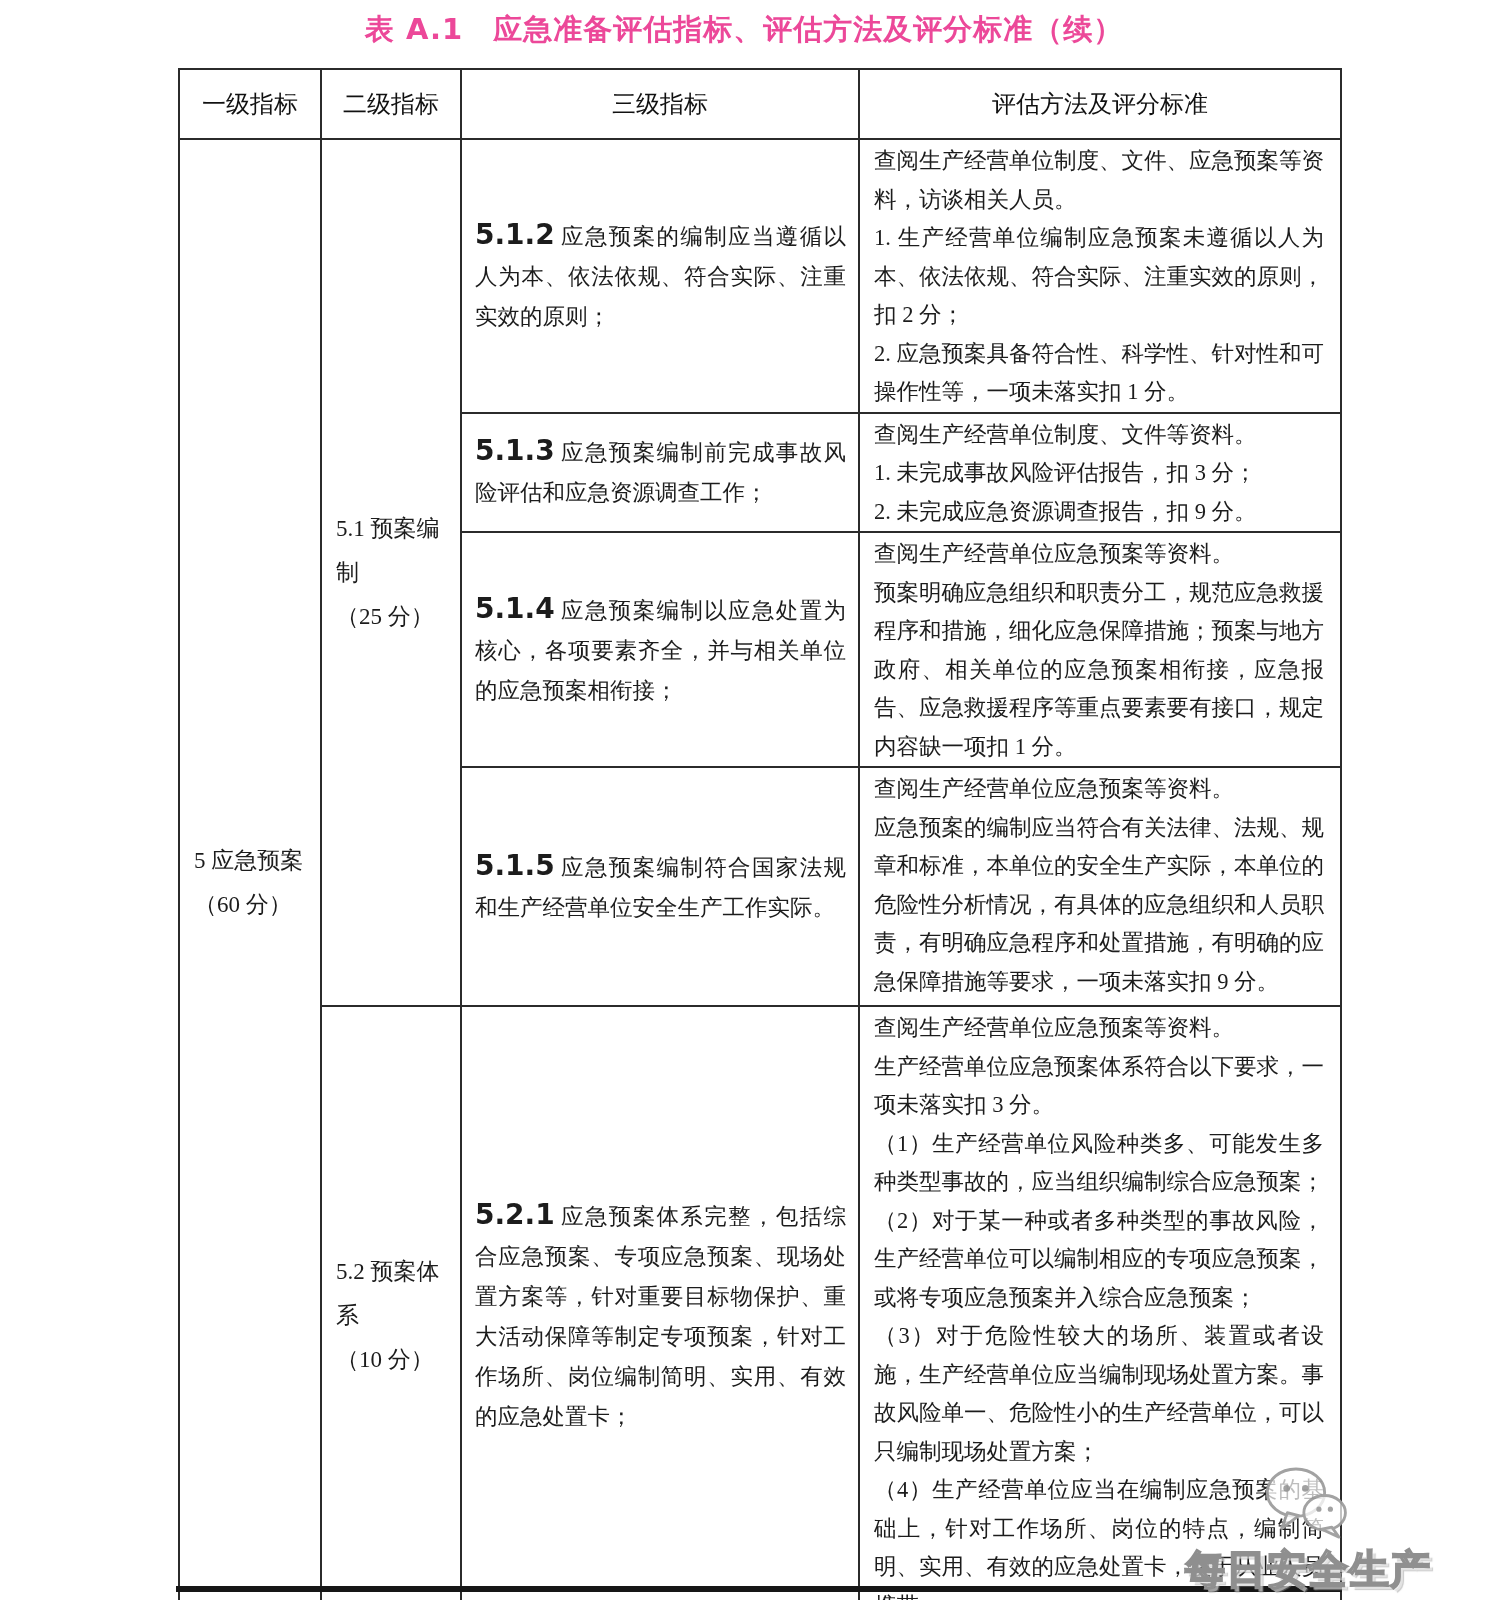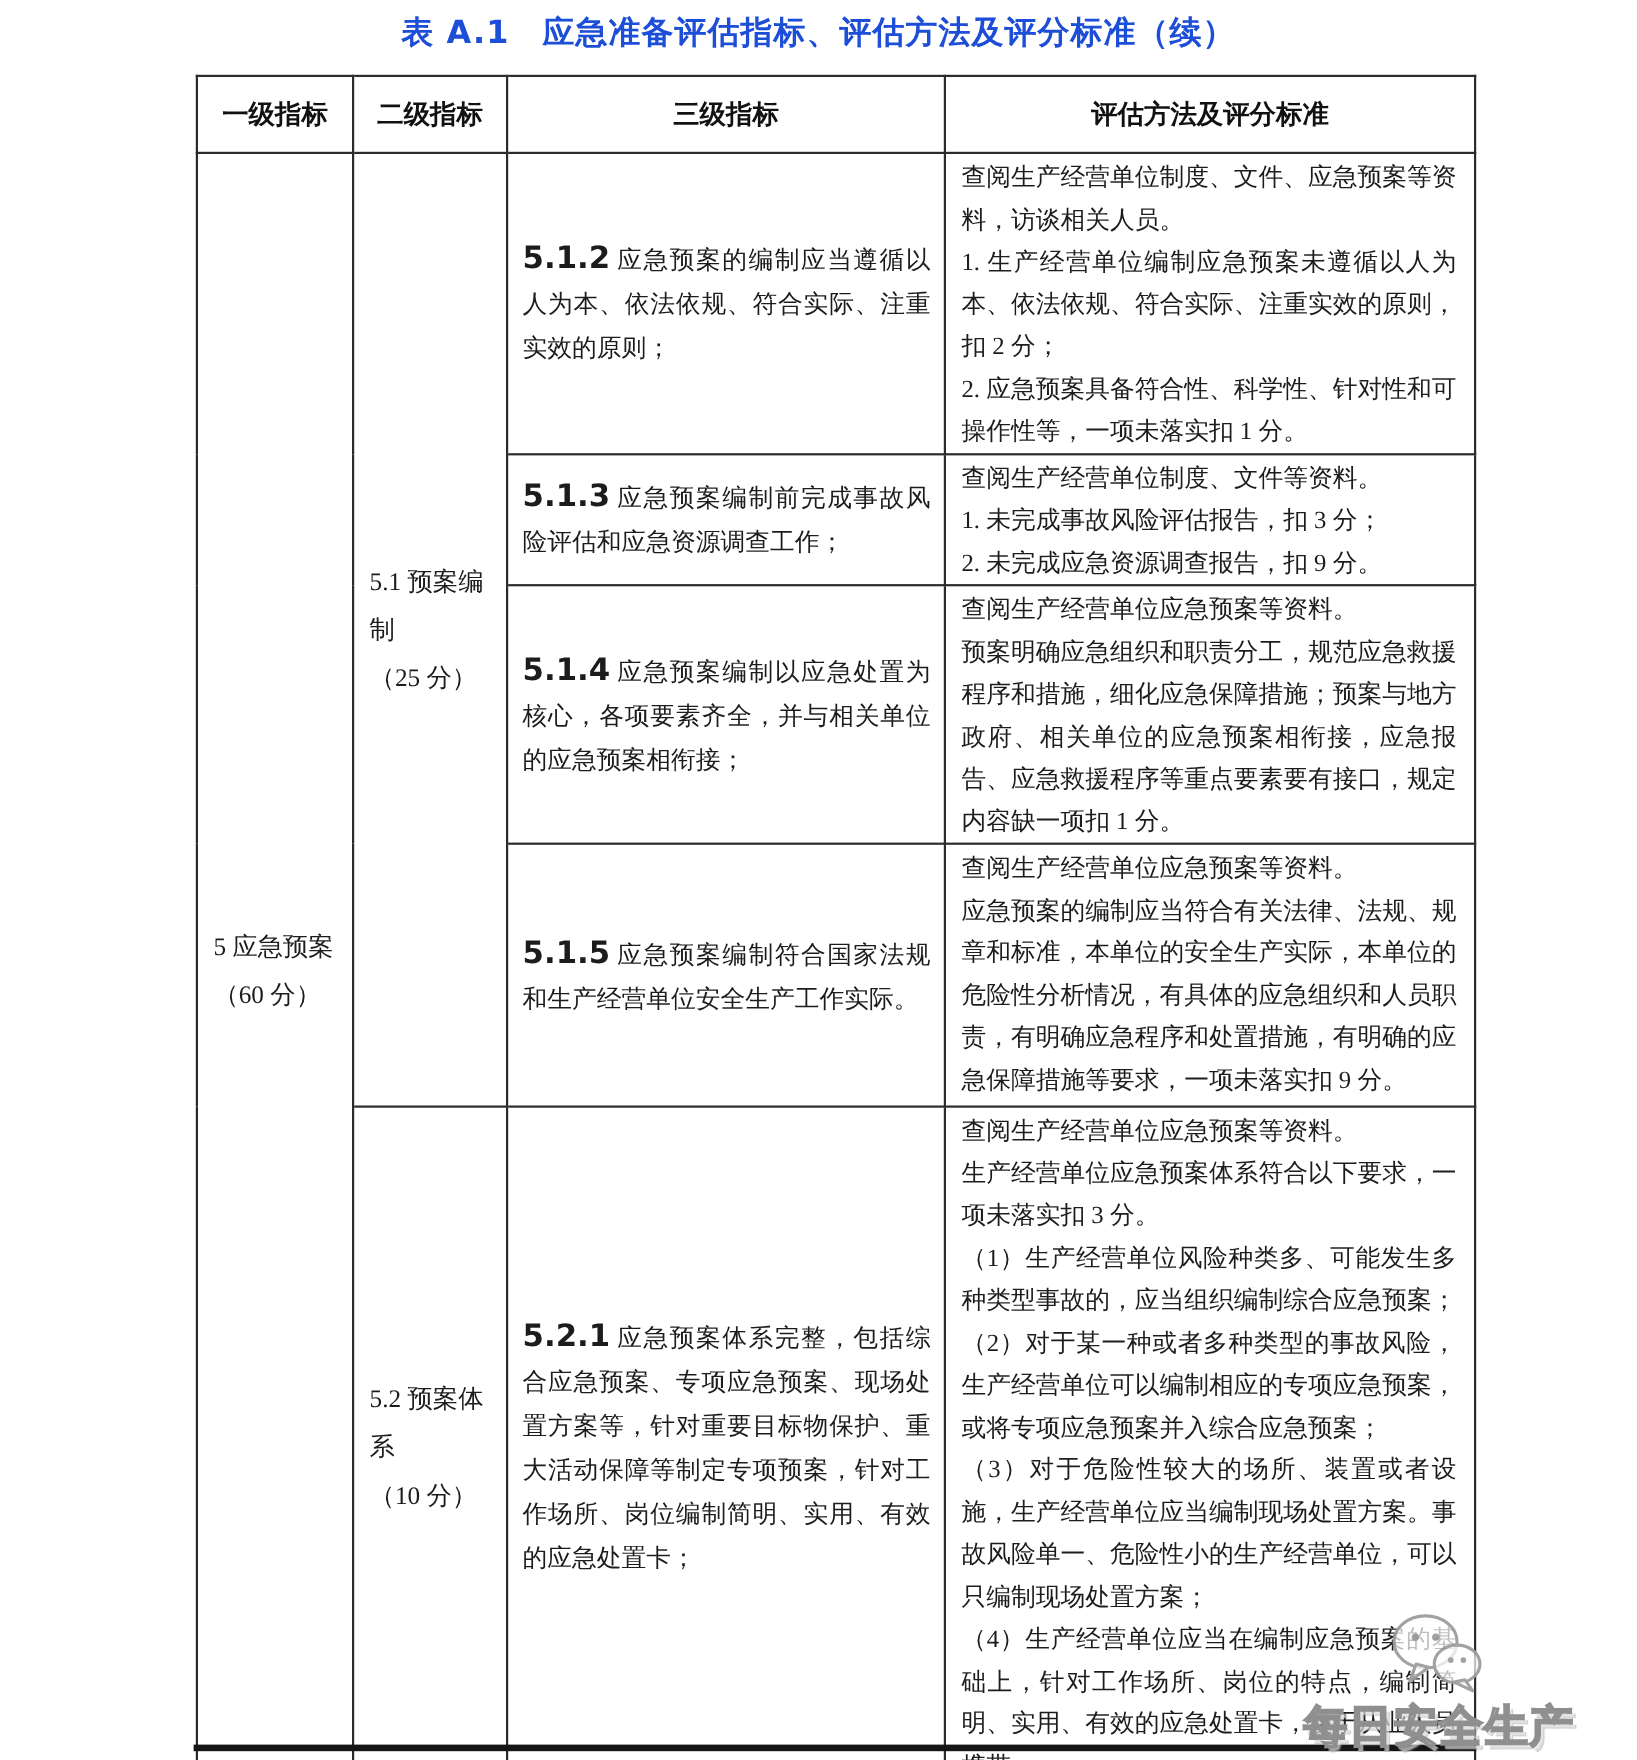--- a/index.html
+++ b/index.html
@@ -3,32 +3,32 @@
 <meta charset="utf-8">
 <style>
   html,body{margin:0;padding:0;background:#ffffff;}
   .page{
     position:relative;width:1488px;height:1600px;background:#ffffff;overflow:hidden;
     font-family:"Liberation Serif","DejaVu Serif",serif;color:#1c1c1c;
   }
   .doc-title{
     position:absolute;top:10px;left:0;width:100%;text-align:center;
     font-family:"DejaVu Sans","Liberation Sans",sans-serif;
-    font-weight:bold;font-size:29px;letter-spacing:1px;color:#1d4ed8;
+    font-weight:bold;font-size:29px;letter-spacing:1px;color:#ec4899;
   }
   table.std{
     position:absolute;left:178px;top:68px;width:1162px;
     border-collapse:collapse;table-layout:fixed;background:#fff;
   }
   table.std th, table.std td{
     border:2px solid #2b2b2b;box-sizing:border-box;
   }
   table.std th{
     height:70px;font-family:"DejaVu Sans","Liberation Sans",sans-serif;
-    font-weight:bold;font-size:24px;text-align:center;vertical-align:middle;color:#111;
+    font-weight:normal;font-size:24px;text-align:center;vertical-align:middle;color:#111;
   }
   tr.r1{height:268px;} tr.r2{height:118px;} tr.r3{height:225px;}
   tr.r4{height:239px;} tr.r5{height:587px;}
   td.merged{
     vertical-align:middle;text-align:left;
     padding:0 8px 0 14px;font-size:23px;line-height:44px;
     white-space:pre-line;
     border-radius:19px;
   }
   td.t3{

